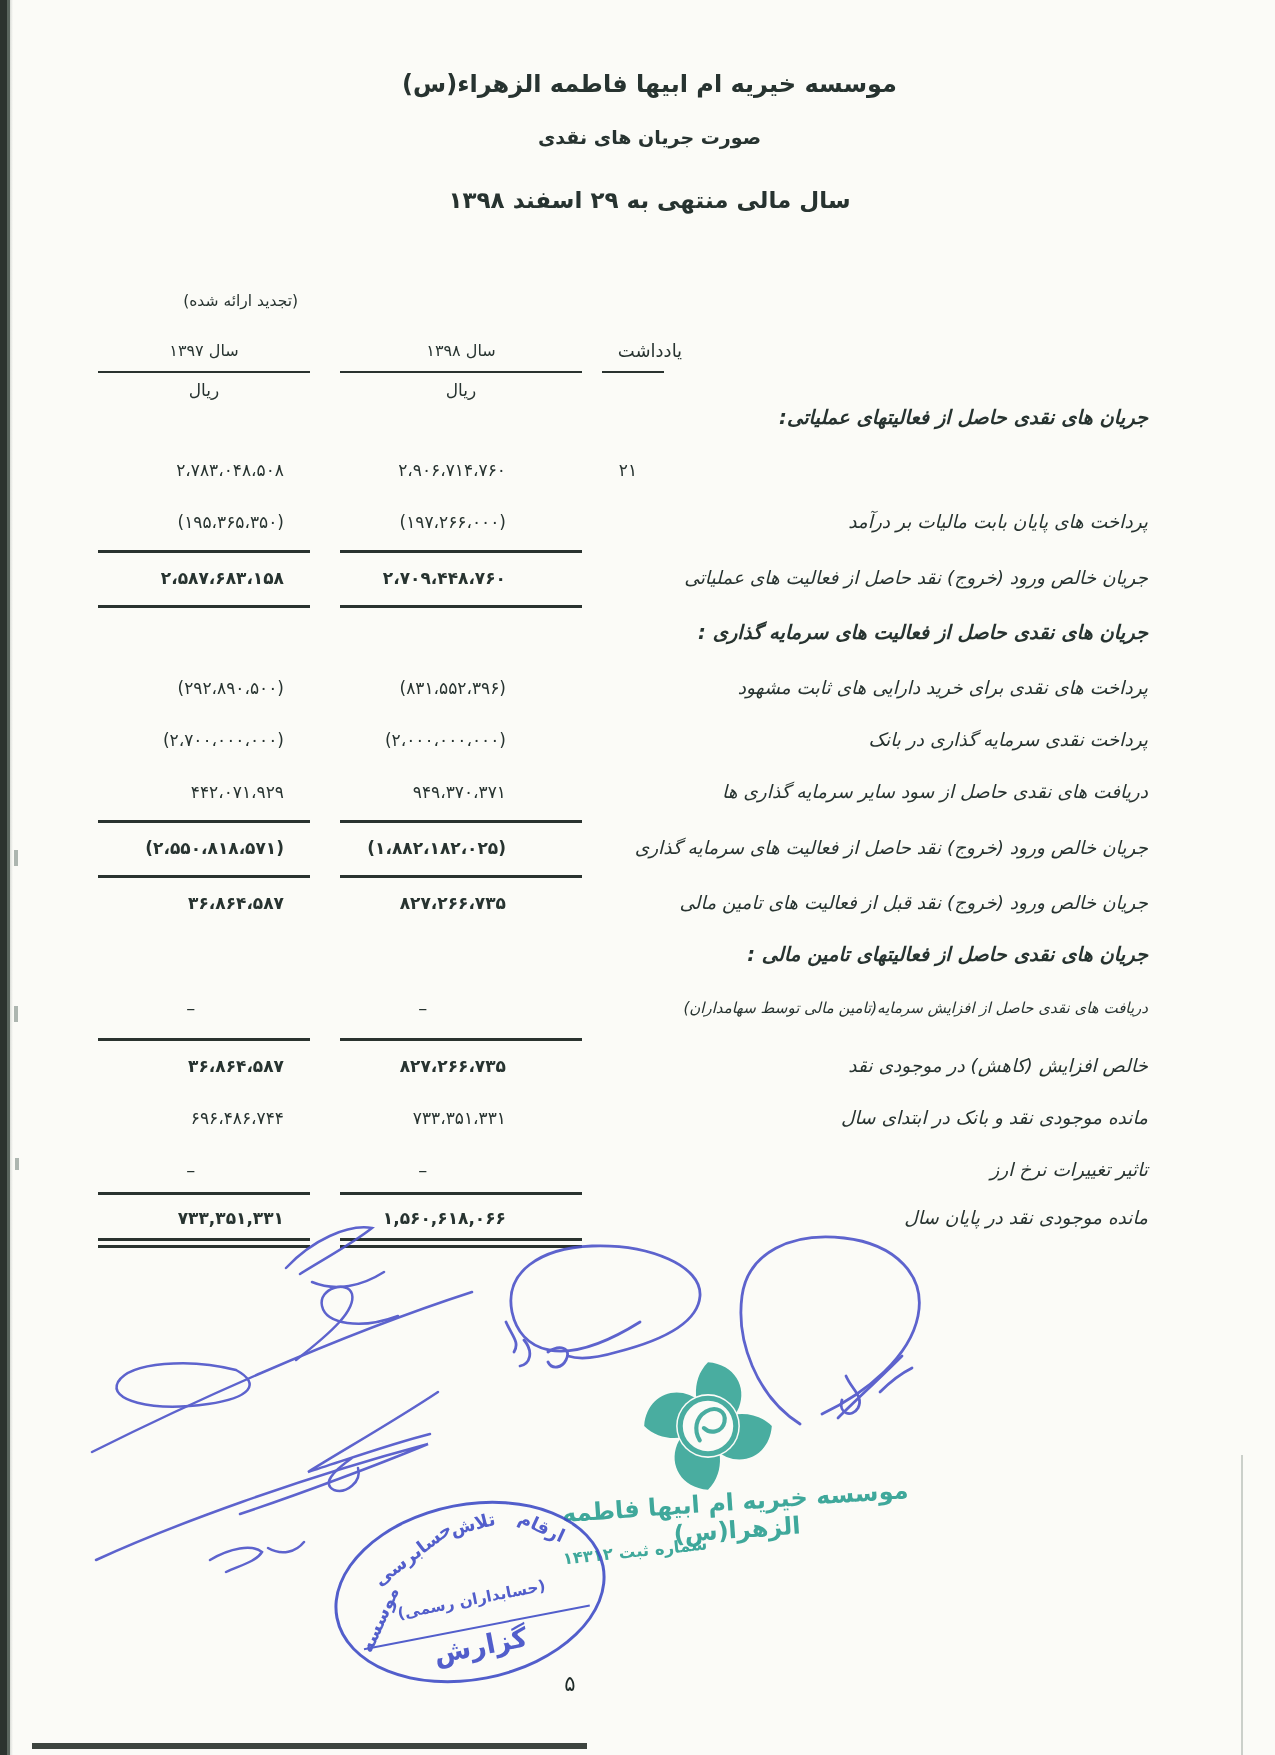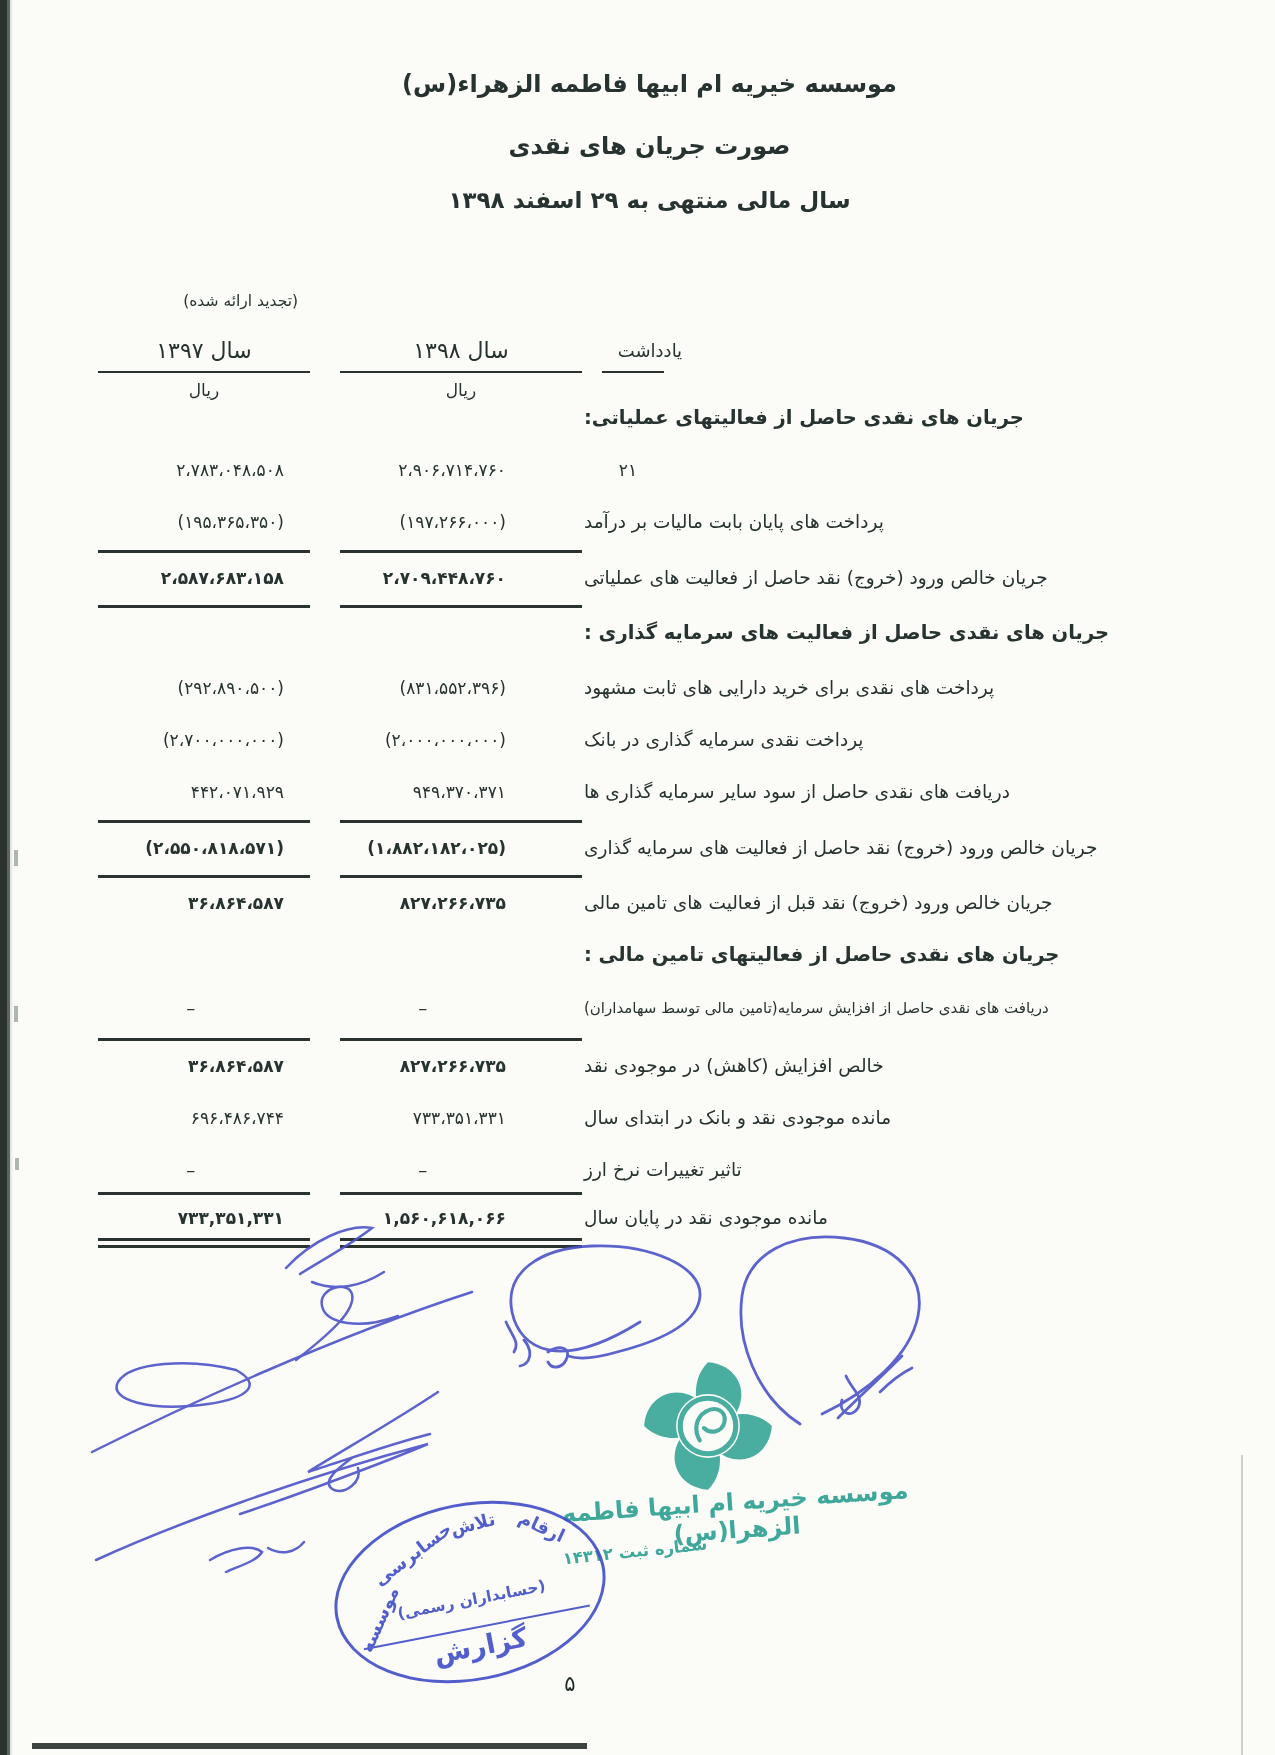--- a/index.html
+++ b/index.html
@@ -11,34 +11,34 @@
   }
   
   .edge-left{position:absolute;left:0;top:0;width:13px;height:100%;
     background:linear-gradient(90deg,#2c332f 0 7px,#5b665f 7px 10px,rgba(120,130,124,.25) 10px,transparent);}
   .edge-bottom{position:absolute;left:32px;top:1743px;width:555px;height:6px;background:#3d443f;}
   .edge-right{position:absolute;left:1241px;top:1455px;width:2px;height:300px;background:#b7bdb7;opacity:.7;}
   .tick{position:absolute;width:4px;background:#6d7d76;opacity:.55;}
   
   .title{position:absolute;left:287px;width:725px;text-align:center;font-weight:bold;}
   .t1{top:70px;font-size:24px;}
-  .t2{top:132px;font-size:24px;}
+  .t2{top:126px;font-size:19px;}
   .t3{top:187px;font-size:23px;}
   
   .restated{position:absolute;left:146px;top:292px;width:152px;text-align:right;font-size:15.5px;}
-  .colhead{position:absolute;top:336px;height:30px;line-height:30px;text-align:center;font-size:22px;}
+  .colhead{position:absolute;top:336px;height:30px;line-height:30px;text-align:center;font-size:16px;}
   .ch-97{left:98px;width:212px;}
   .ch-98{left:340px;width:242px;}
   .ch-note{left:600px;width:100px;font-size:18px;}
   .unit{position:absolute;top:377px;height:26px;line-height:26px;text-align:center;font-size:17px;}
   .u-97{left:98px;width:212px;}
   .u-98{left:340px;width:242px;}
   
   .row{position:absolute;left:0;width:1275px;height:34px;line-height:34px;}
-  .c-desc{position:absolute;left:584px;width:542px;text-align:left;font-size:18.5px;}
+  .c-desc{position:absolute;left:606px;width:542px;text-align:right;font-size:18.5px;font-style:italic;}
   .c-note{position:absolute;left:598px;width:60px;text-align:center;font-size:17px;}
   .c-v98,.c-v97{position:absolute;direction:ltr;text-align:right;font-size:17px;letter-spacing:.3px;}
   .c-v98{left:340px;width:166px;}
   .c-v97{left:98px;width:186px;text-align:right;}
   .row.section .c-desc{font-weight:bold;font-size:19.5px;}
   .row.emph .c-v98,.row.emph .c-v97{font-weight:bold;}
   .row.small .c-desc{font-size:15px;}
   .row.dash .c-v98,.row.dash .c-v97{text-align:center;font-size:18px;}
   .rule{position:absolute;height:3px;background:#2a332f;}
   .rule.thin{height:2px;}

